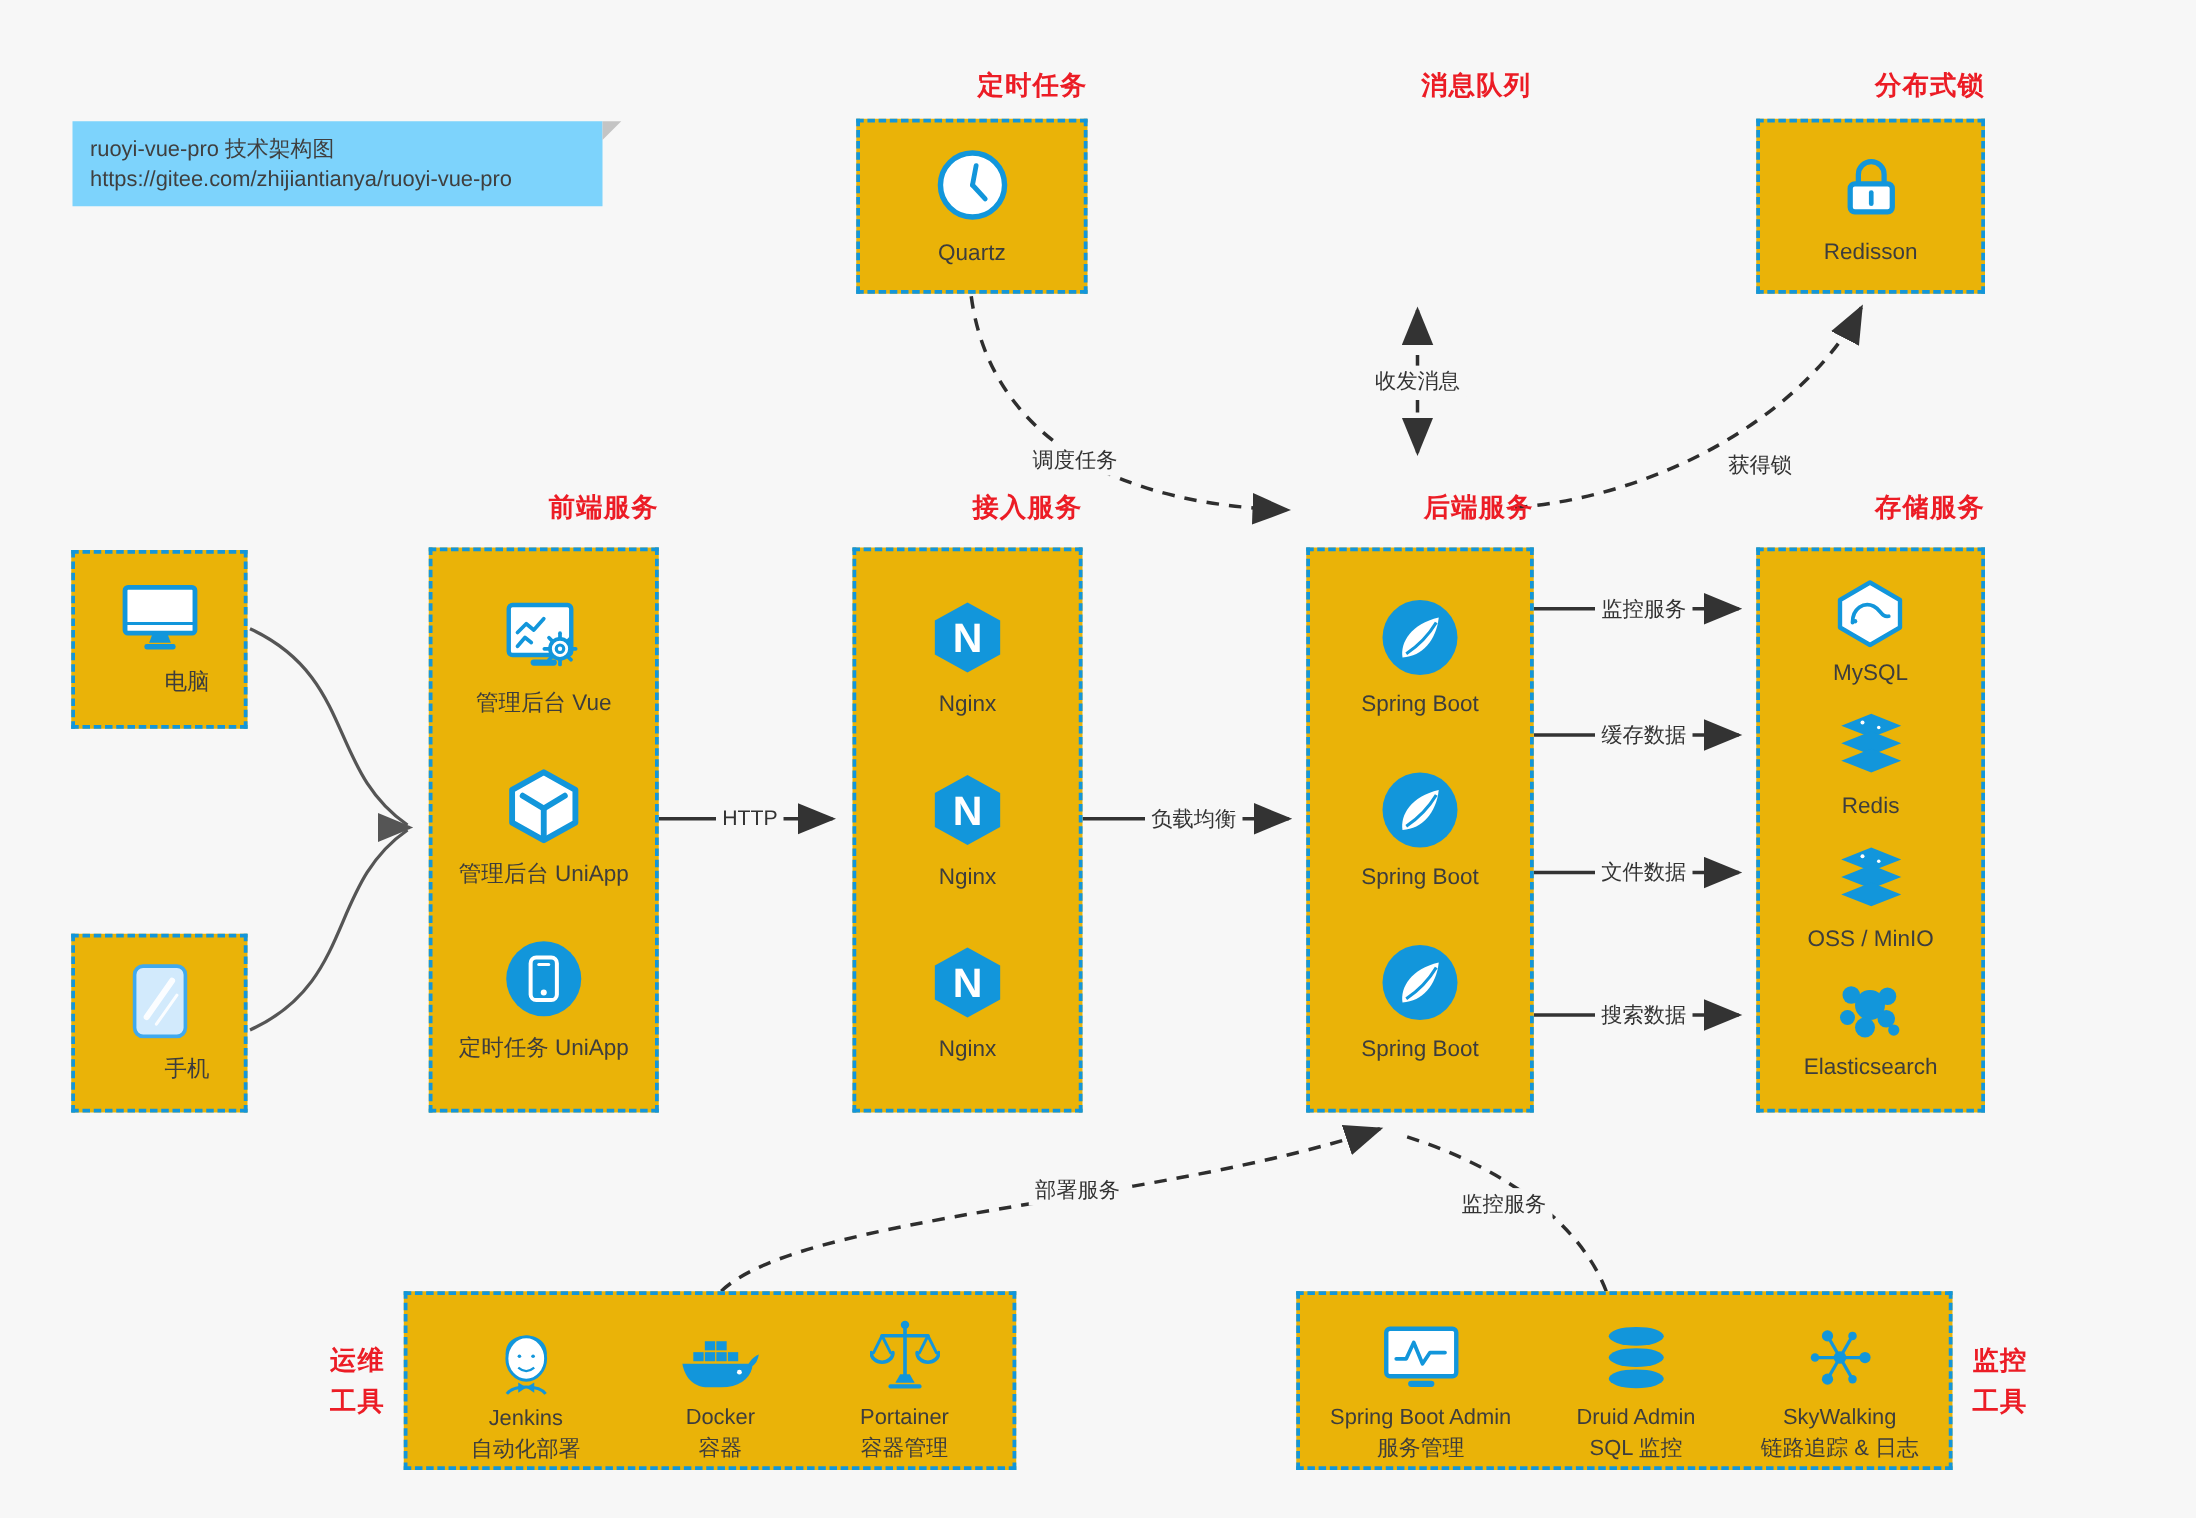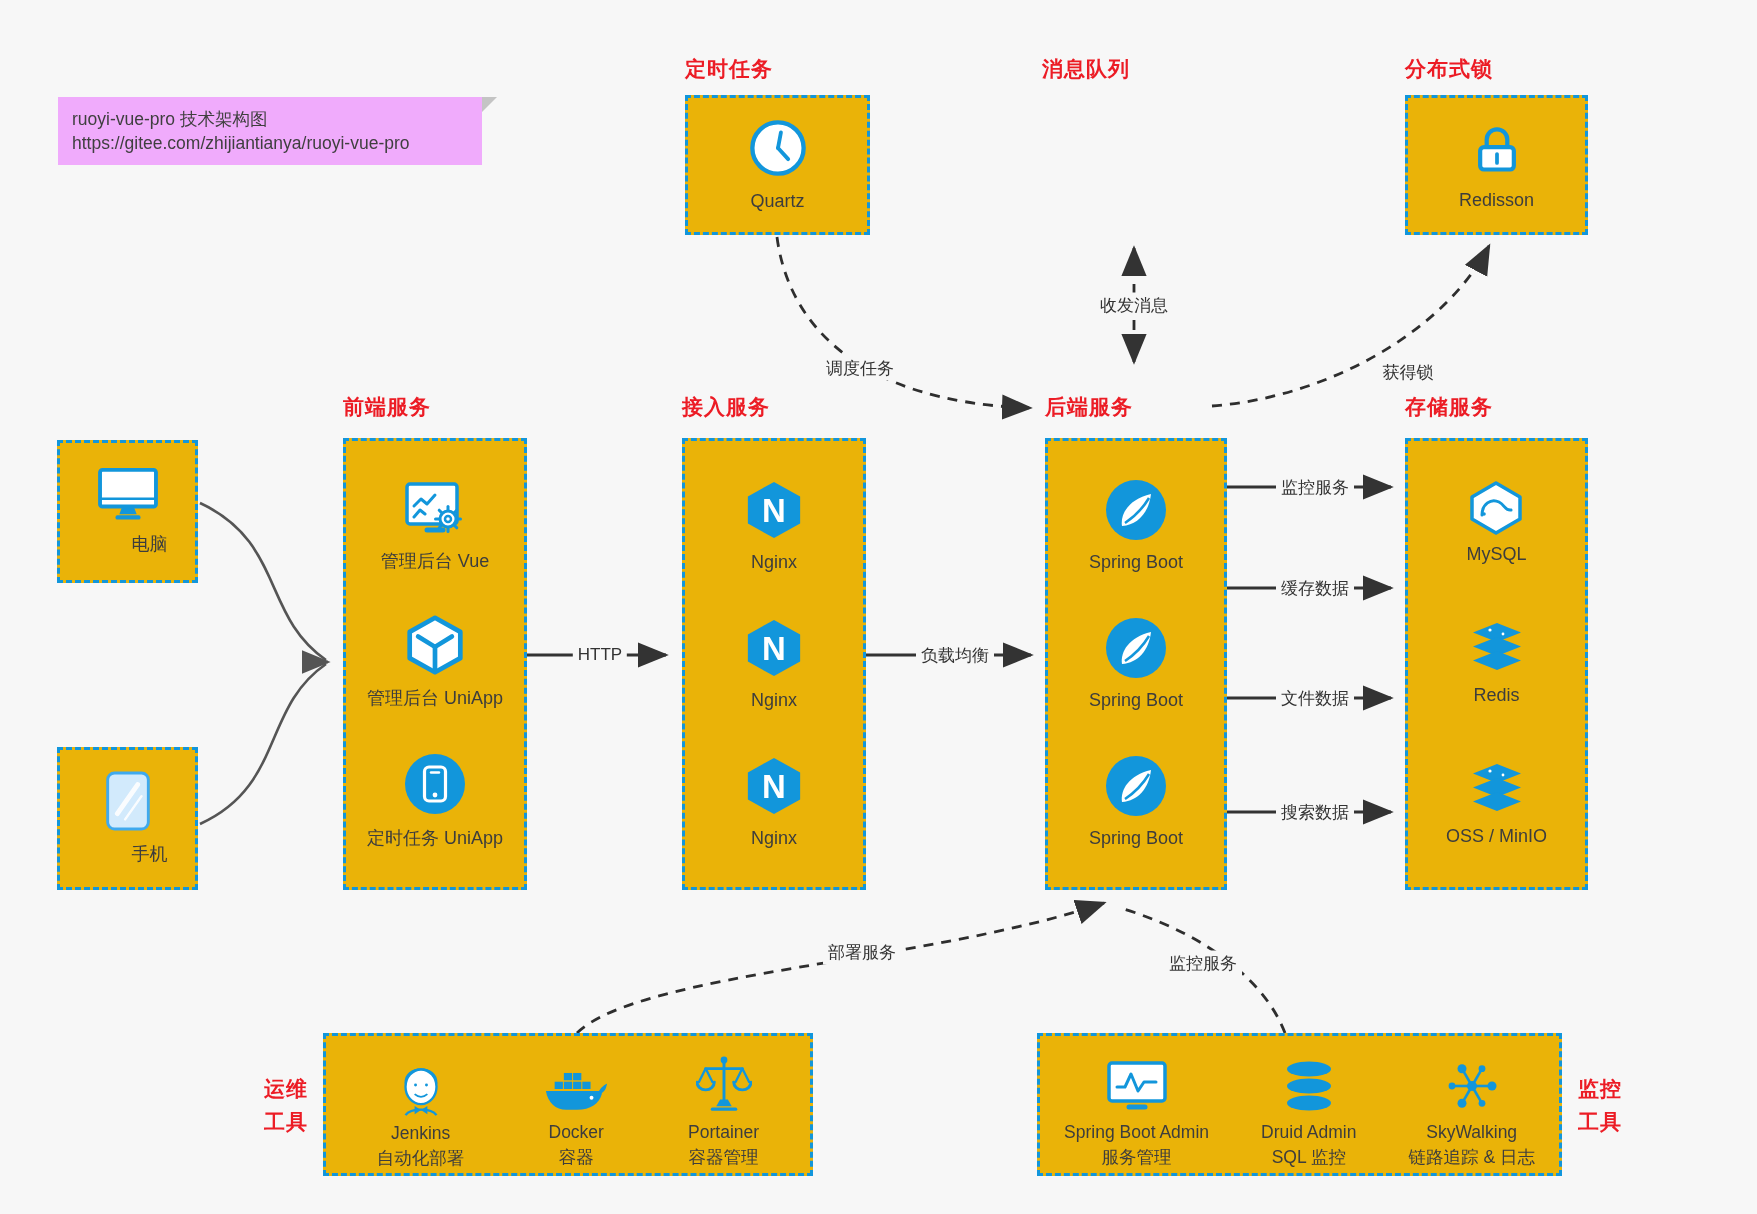--- a/index.html
+++ b/index.html
@@ -1,27 +1,27 @@
 <!DOCTYPE html>
 <html><head>
 <meta charset="utf-8">
 <style>
   * { margin:0; padding:0; box-sizing:border-box; }
   html,body { background:#f7f7f7; font-family:"Liberation Sans","DejaVu Sans",sans-serif; }
   .canvas { position:relative; width:1757px; height:1214px; background:#f7f7f7; overflow:hidden; }
   .connectors { position:absolute; left:0; top:0; pointer-events:none; }
 
   .note { position:absolute; left:58px; top:97px; width:424px; height:68px;
-          background:#f0abfc; color:#3f3f3f; font-size:17.5px; line-height:24px;
+          background:#7dd3fc; color:#3f3f3f; font-size:17.5px; line-height:24px;
           padding:10px 14px; }
   .note-fold { position:absolute; top:0; right:-15px; width:0; height:0;
                border-left:15px solid #c4c4c4; border-bottom:15px solid transparent; }
 
   .red-title { position:absolute; color:#ec1c25; font-size:21px; font-weight:bold;
-               text-align:left; line-height:26px; letter-spacing:1px; }
+               text-align:right; line-height:26px; letter-spacing:1px; }
   .side-title { position:absolute; color:#ec1c25; font-size:21px; font-weight:bold;
                 text-align:center; line-height:33px; letter-spacing:1px; }
 
   .dashed-box { position:absolute; background:#eab308; border:3px dashed #1296db; }
 
   .vflex { display:flex; flex-direction:column; align-items:center; }
   .top-box { justify-content:center; }
   .top-box .lbl { margin-top:9px; }
   .dev-box { justify-content:center; }
   .dev-box .lbl { margin-top:7px;padding-left:44px; }
@@ -285,20 +285,36 @@
         <svg width="54" height="54" viewBox="0 0 54 54">
           <path d="M27,1 L51,10.5 L27,20 L3,10.5 Z" fill="#1296db"></path>
           <path d="M27,15 L51,24.5 L27,34 L3,24.5 Z" fill="#1296db"></path>
           <path d="M27,29 L51,38.5 L27,48 L3,38.5 Z" fill="#1296db"></path>
           <circle cx="20" cy="8" r="1.6" fill="#fff"></circle>
             <circle cx="33" cy="12" r="1.4" fill="#fff"></circle>
         </svg>
       </span>
       <div class="lbl">OSS / MinIO</div>
     </div>
+    <div class="col-item" style="gap:5px">
+      <span>
+        <svg width="54" height="50" viewBox="0 0 54 50">
+          <g fill="#1296db">
+            <circle cx="27" cy="21" r="12"></circle>
+              <circle cx="12" cy="13" r="7"></circle>
+              <circle cx="41" cy="14" r="7"></circle>
+            <circle cx="9" cy="31" r="6"></circle>
+              <circle cx="23" cy="39" r="8"></circle>
+              <circle cx="40" cy="32" r="7"></circle>
+            <circle cx="46" cy="41" r="4.5"></circle>
+          </g>
+        </svg>
+      </span>
+      <div class="lbl">Elasticsearch</div>
+    </div>
   </div>
 
   <div class="dashed-box bottom-box" style="left:323px;top:1033px;width:490px;height:143px">
     <div class="bottom-item">
       <span>
         <svg width="58" height="62" viewBox="0 0 62 68">
           <path d="M13,33 C11,10 51,10 49,33 C44,20 18,20 13,33 Z" fill="#1296db"></path>
           <ellipse cx="31" cy="36" rx="17" ry="19" fill="#fff" stroke="#1296db" stroke-width="2.6"></ellipse>
           <circle cx="25" cy="34" r="1.6" fill="#1296db"></circle>
             <circle cx="37" cy="34" r="1.6" fill="#1296db"></circle>

